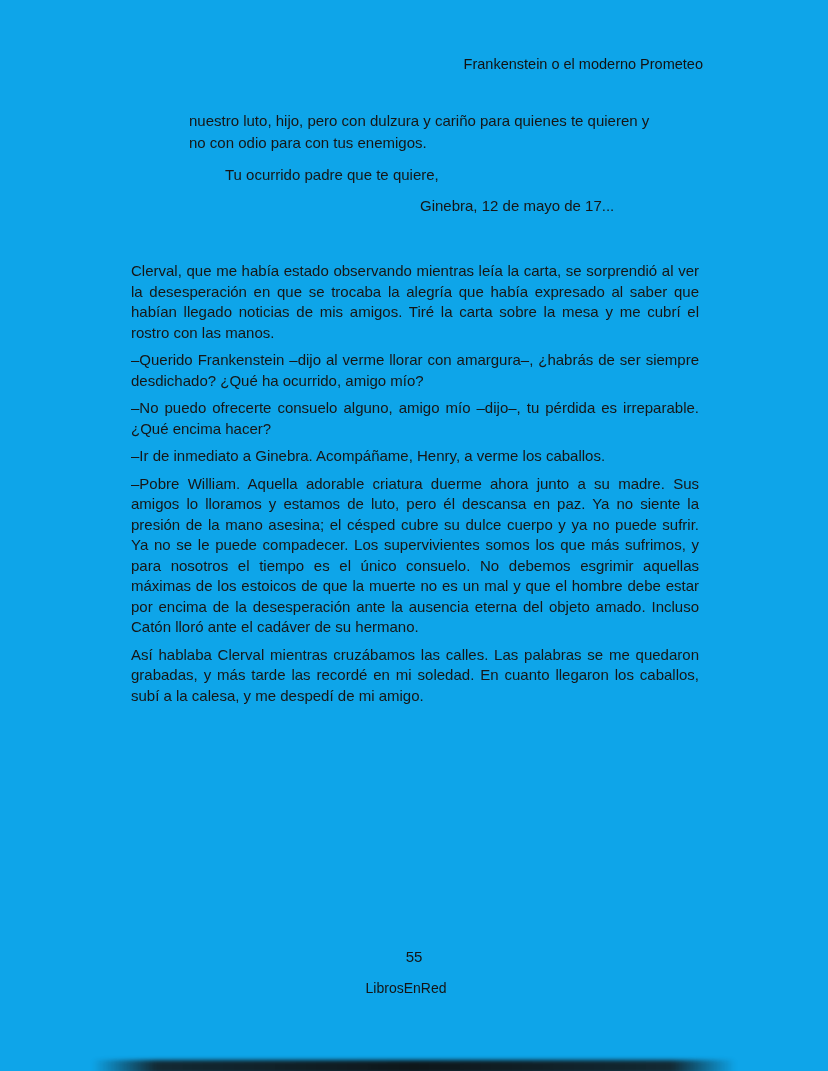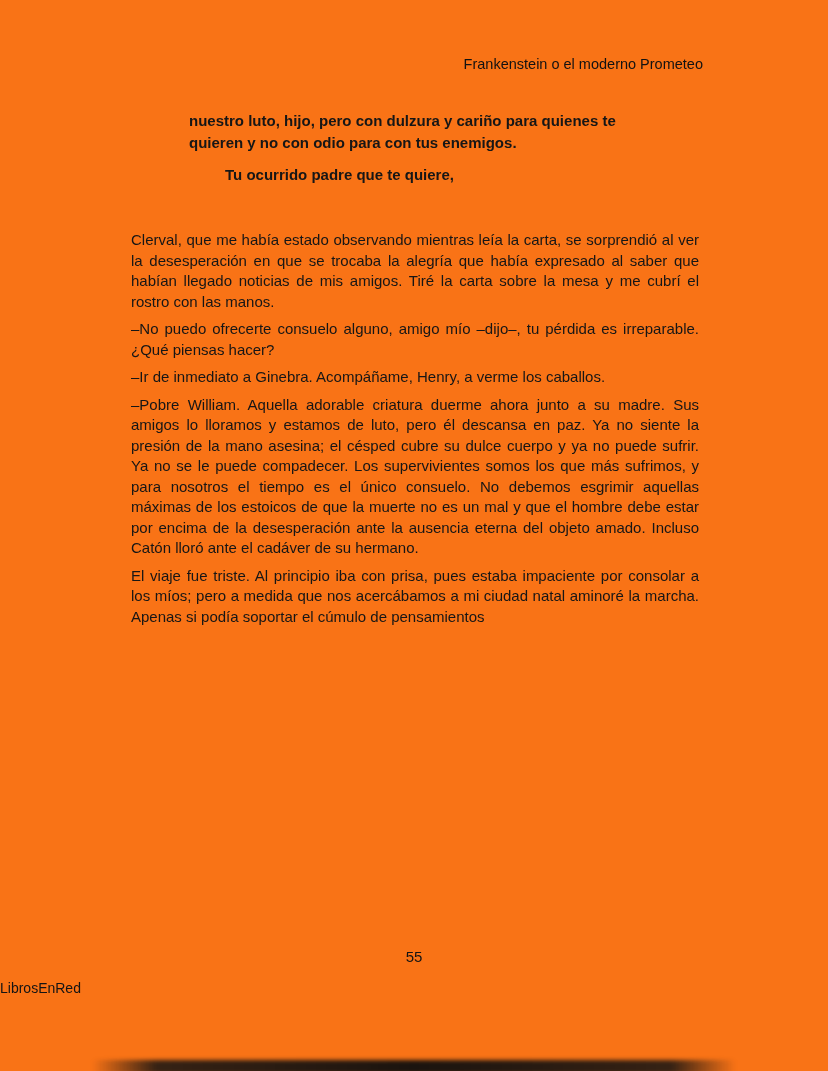--- a/index.html
+++ b/index.html
@@ -4,21 +4,21 @@
 <style>
   html, body {
     margin: 0;
     padding: 0;
     background: #ffffff;
   }
   .page {
     position: relative;
     width: 828px;
     height: 1071px;
-    background: #f97316;
+    background: #0ea5e9;
     font-family: "Liberation Sans", "DejaVu Sans", sans-serif;
     color: #161616;
     overflow: hidden;
   }
   .running-header {
     position: absolute;
     top: 55px;
     left: 131px;
     width: 572px;
     text-align: right;
@@ -30,21 +30,21 @@
     position: absolute;
     top: 110px;
     left: 131px;
     width: 572px;
   }
   .letter {
     margin-left: 58px;
     width: 462px;
     font-size: 15px;
   }
-  .letter p { margin: 0; font-weight: bold; }
+  .letter p { margin: 0; }
   .letter .letter-body {
     line-height: 22px;
   }
   .letter .letter-valediction {
     margin: 10px 0 0 36px;
     line-height: 22px;
   }
   .letter .letter-signature {
     margin: 9px 0 0 273px;
     line-height: 22px;
@@ -73,20 +73,21 @@
     width: 828px;
     text-align: center;
     font-size: 15px;
     color: #141414;
   }
   .footer-publisher {
     position: absolute;
     top: 980px;
     left: 0;
     width: 812px;
+    text-align: center;
     font-size: 14px;
     color: #141414;
   }
   .bottom-shadow {
     position: absolute;
     bottom: -3px;
     left: 92px;
     right: 92px;
     height: 14px;
     background: linear-gradient(to right,
@@ -104,28 +105,30 @@
 
 <div class="page">
 
   <div class="running-header">Frankenstein o el moderno Prometeo</div>
 
   <div class="content">
 
     <div class="letter">
       <p class="letter-body">nuestro luto, hijo, pero con dulzura y cariño para quienes te quieren y no con odio para con tus enemigos.</p>
       <p class="letter-valediction">Tu ocurrido padre que te quiere,</p>
+      <p class="letter-dateline">Ginebra, 12 de mayo de 17...</p>
     </div>
 
     <div class="body-text">
       <p>Clerval, que me había estado observando mientras leía la carta, se sorprendió al ver la desesperación en que se trocaba la alegría que había expresado al saber que habían llegado noticias de mis amigos. Tiré la carta sobre la mesa y me cubrí el rostro con las manos.</p>
-      <p>–No puedo ofrecerte consuelo alguno, amigo mío –dijo–, tu pérdida es irreparable. ¿Qué piensas hacer?</p>
+      <p>–Querido Frankenstein –dijo al verme llorar con amargura–, ¿habrás de ser siempre desdichado? ¿Qué ha ocurrido, amigo mío?</p>
+      <p>–No puedo ofrecerte consuelo alguno, amigo mío –dijo–, tu pérdida es irreparable. ¿Qué encima hacer?</p>
       <p>–Ir de inmediato a Ginebra. Acompáñame, Henry, a verme los caballos.</p>
       <p>–Pobre William. Aquella adorable criatura duerme ahora junto a su madre. Sus amigos lo lloramos y estamos de luto, pero él descansa en paz. Ya no siente la presión de la mano asesina; el césped cubre su dulce cuerpo y ya no puede sufrir. Ya no se le puede compadecer. Los supervivientes somos los que más sufrimos, y para nosotros el tiempo es el único consuelo. No debemos esgrimir aquellas máximas de los estoicos de que la muerte no es un mal y que el hombre debe estar por encima de la desesperación ante la ausencia eterna del objeto amado. Incluso Catón lloró ante el cadáver de su hermano.</p>
-      <p>El viaje fue triste. Al principio iba con prisa, pues estaba impaciente por consolar a los míos; pero a medida que nos acercábamos a mi ciudad natal aminoré la marcha. Apenas si podía soportar el cúmulo de pensamientos</p>
+      <p>Así hablaba Clerval mientras cruzábamos las calles. Las palabras se me quedaron grabadas, y más tarde las recordé en mi soledad. En cuanto llegaron los caballos, subí a la calesa, y me despedí de mi amigo.</p>
     </div>
 
   </div>
 
   <div class="footer-pagenum">55</div>
 
   <div class="footer-publisher">LibrosEnRed</div>
 
   <div class="bottom-shadow"></div>
 

